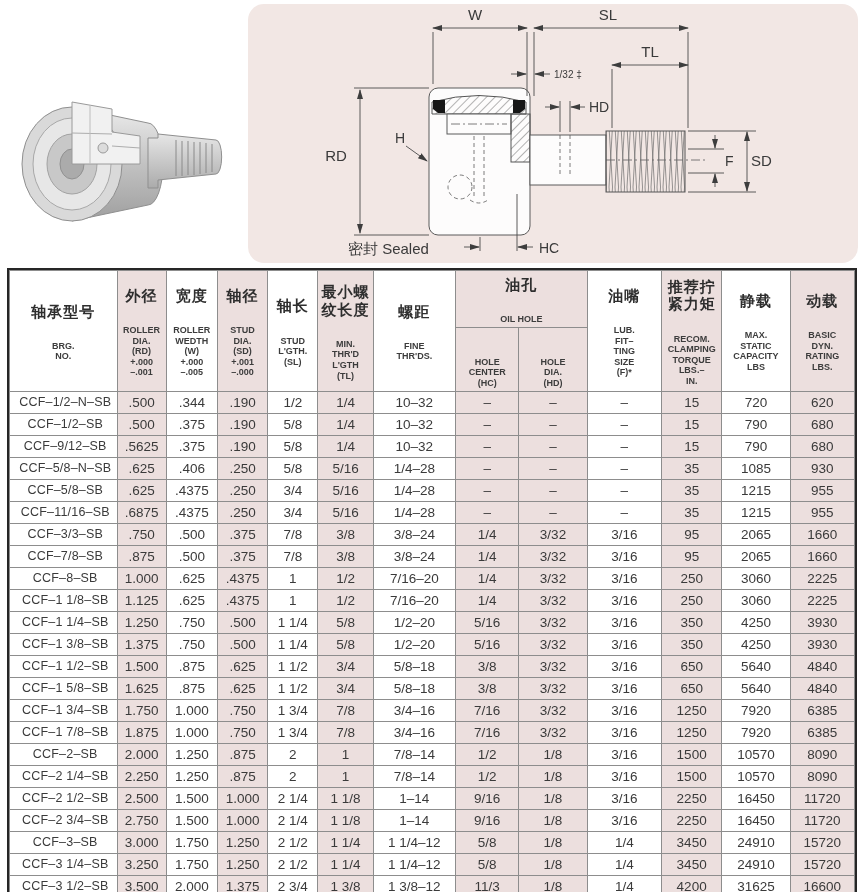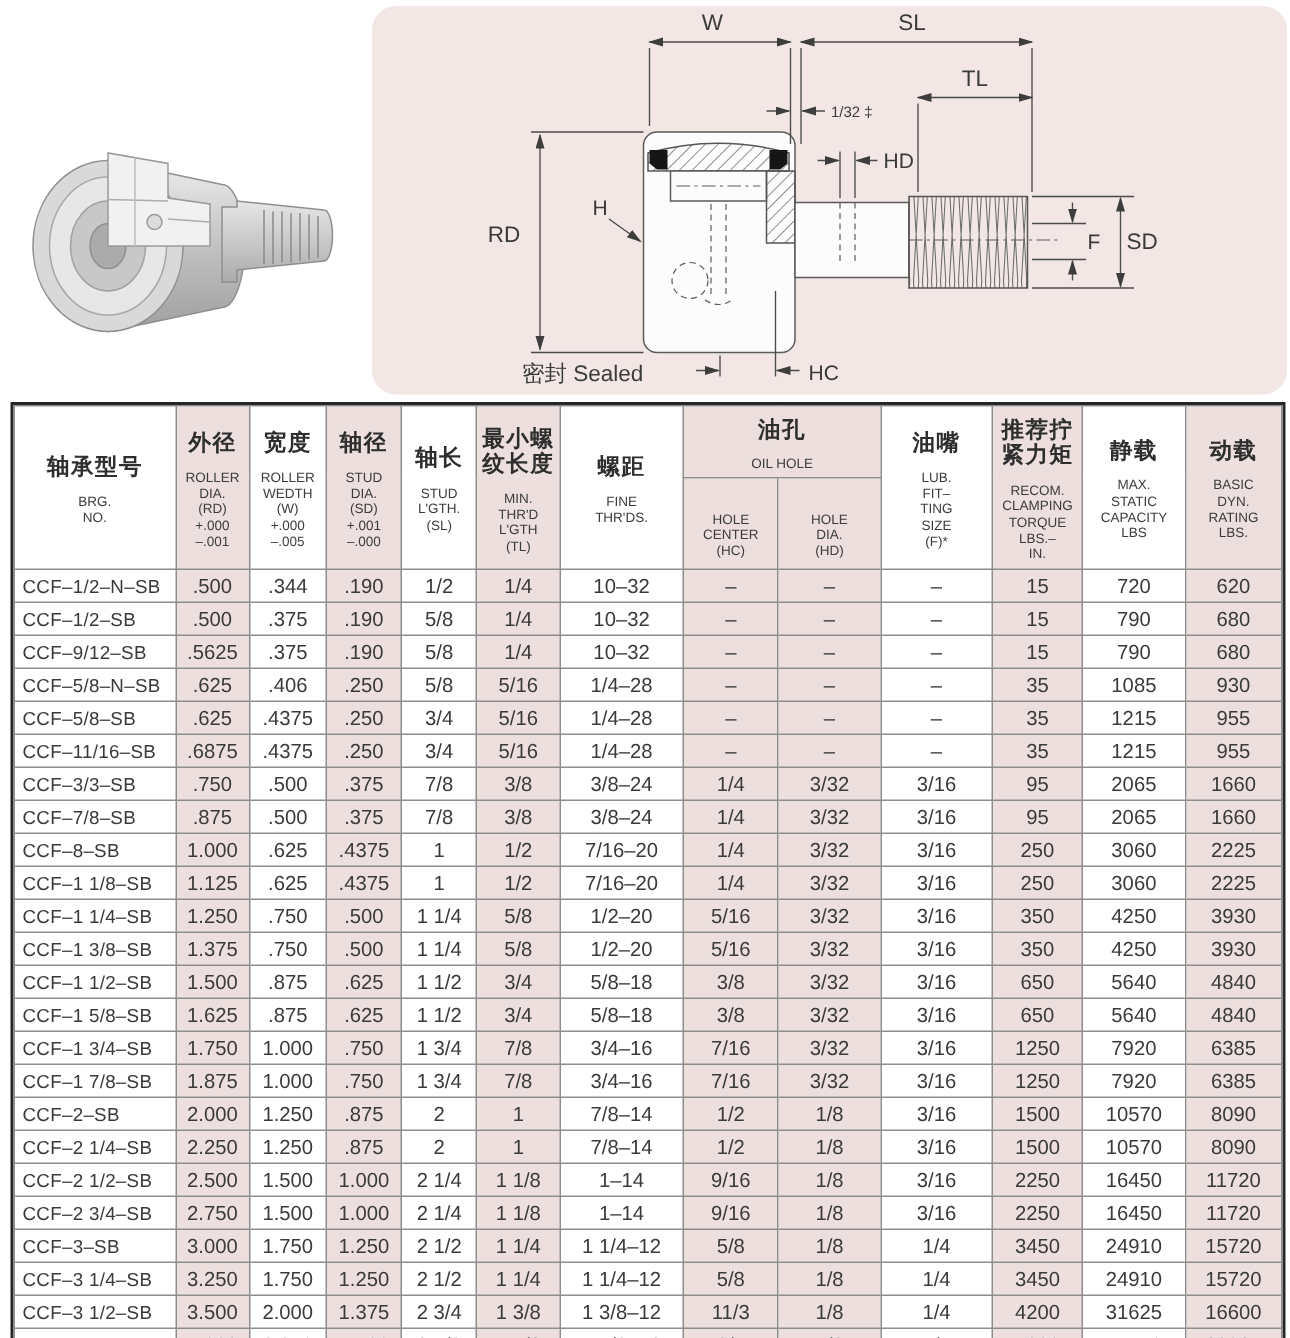--- a/index.html
+++ b/index.html
@@ -21,24 +21,24 @@
   .cdash{stroke:#5a5a5a;stroke-width:0.8;fill:none;stroke-dasharray:9 3 2 3;}
 
   .table-frame{
     position:absolute;left:7px;top:268px;width:846px;
     border:2px solid #262626;background:#fff;
   }
   table.spec{border-collapse:collapse;table-layout:fixed;width:100%;}
   table.spec th,table.spec td{border:1px solid #8d8d8d;text-align:center;vertical-align:middle;overflow:hidden;}
   thead th{vertical-align:top;padding:5px 1px 2px 1px;background:#fff;}
   .cn{font-size:15px;font-weight:bold;letter-spacing:1px;line-height:1.15;color:#2e2e2e;}
-  .en{font-size:9px;font-weight:normal;line-height:1.18;white-space:pre-line;margin-top:9px;color:#3c3c3c;}
+  .en{font-size:9px;font-weight:bold;line-height:1.18;white-space:pre-line;margin-top:21px;color:#3c3c3c;}
   thead tr.sub th{padding-top:8px;text-align:center;}
   tbody td{font-size:13.5px;height:21px;padding:0 1px;color:#3a3a3a;}
-  tbody td.brg{text-align:left;padding-left:5px;font-size:12.5px;letter-spacing:0.2px;}
+  tbody td.brg{text-align:center;padding-left:5px;font-size:12.5px;letter-spacing:0.2px;}
   .tint{background:#ecdfde;}
 </style>
 </head>
 <body>
 
 <div class="top-section">
 
   <div class="photo-box">
     <svg width="232" height="192" viewBox="0 0 232 192">
       <defs>

